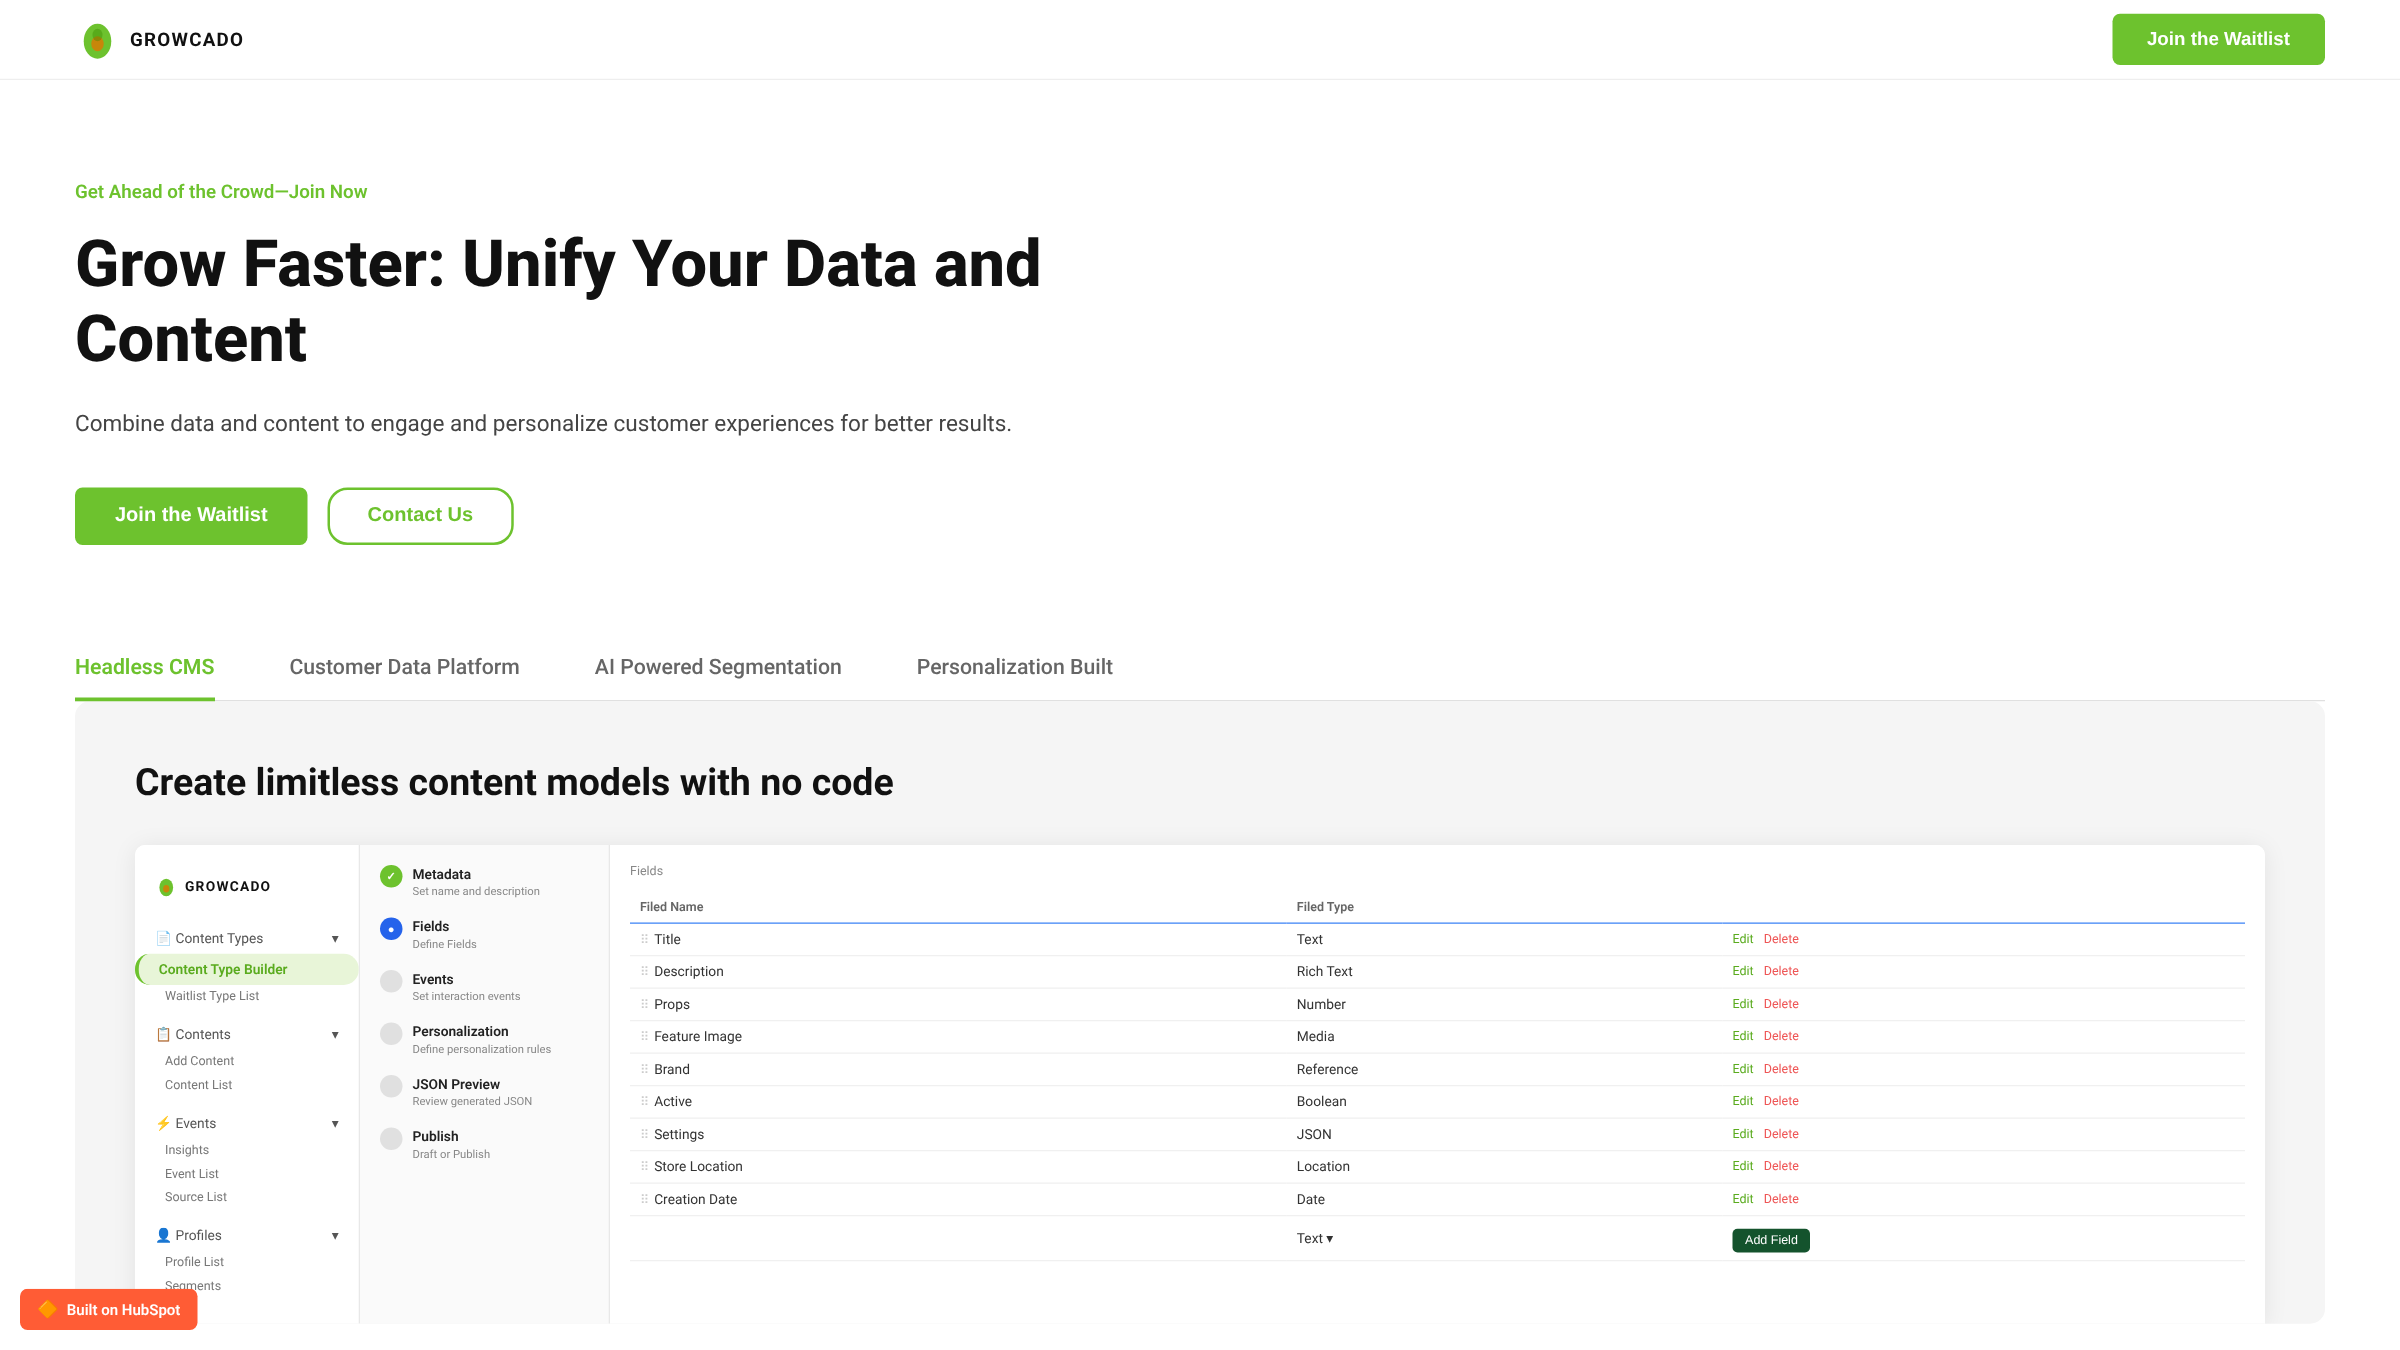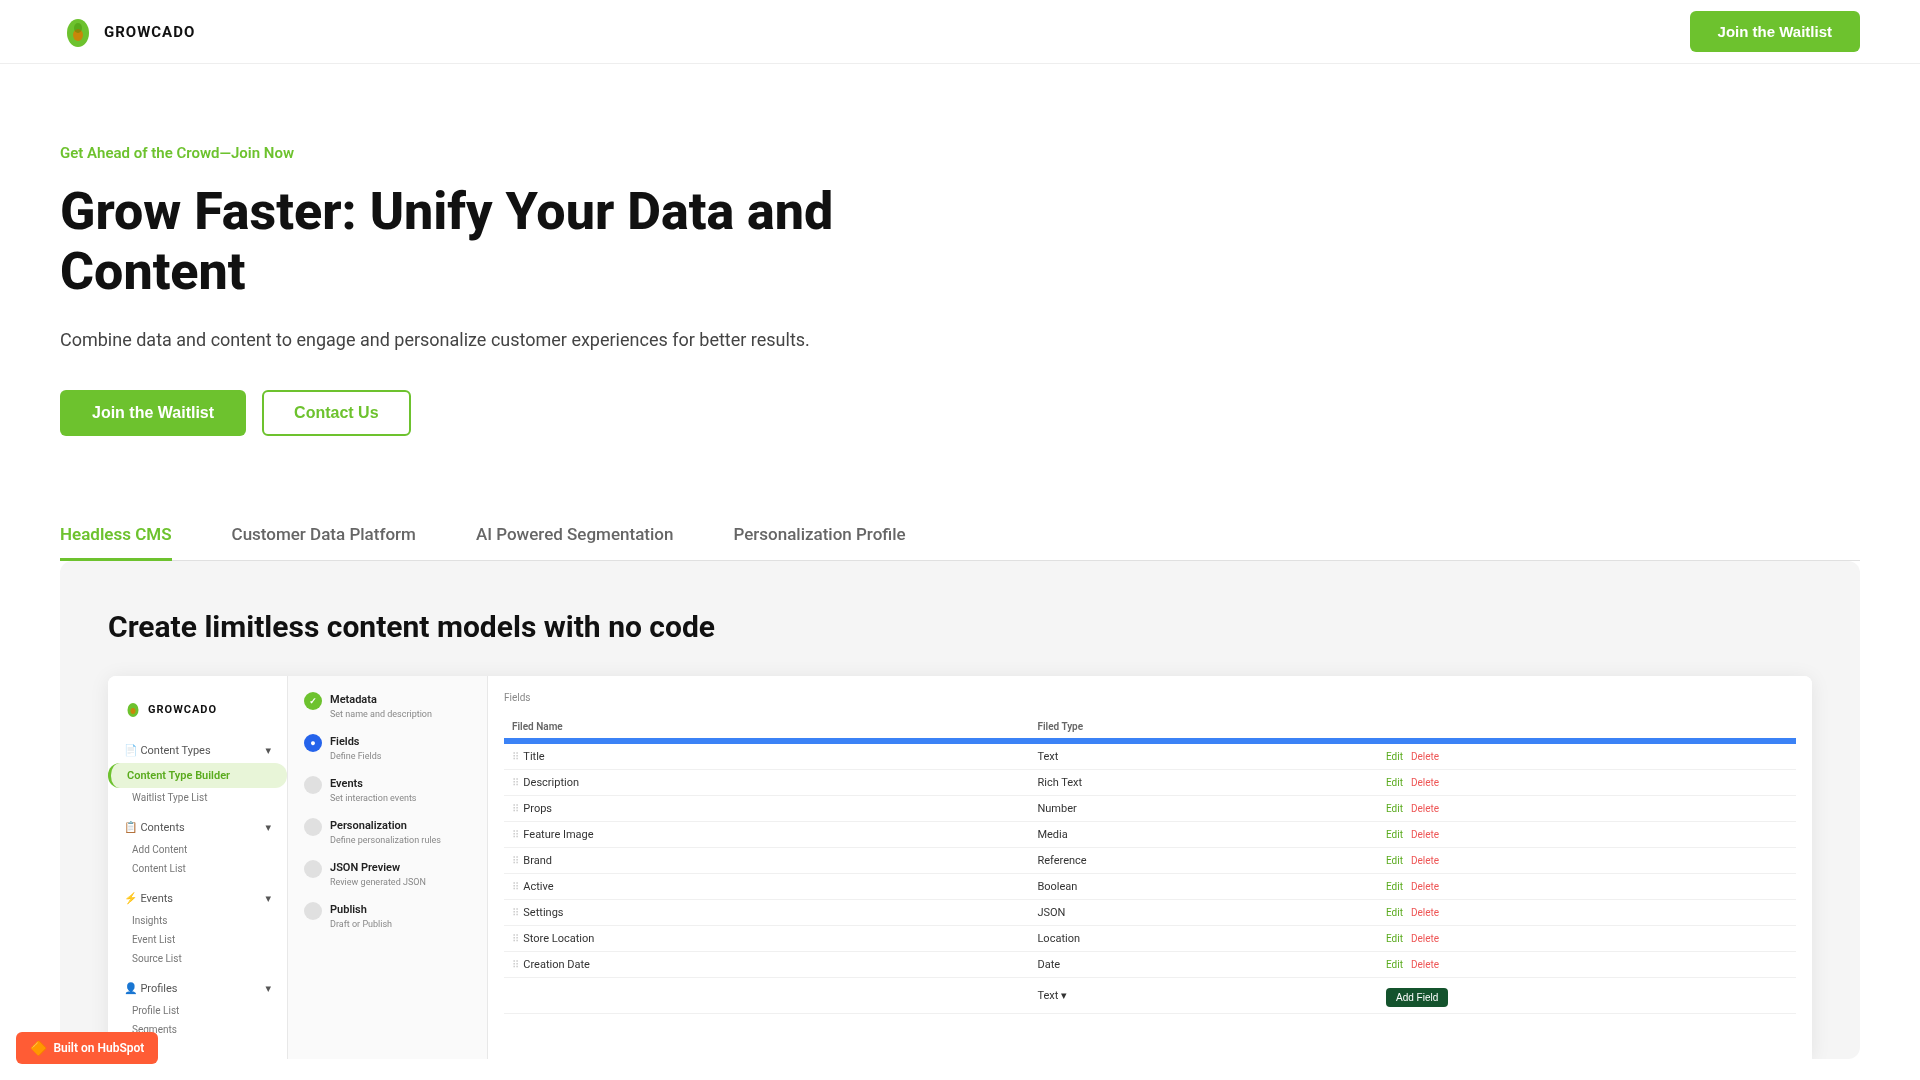--- a/index.html
+++ b/index.html
@@ -23,21 +23,21 @@
     .hero { padding: 80px 60px 40px 60px; max-width: 900px; }
     .hero-eyebrow { color: #6dc22e; font-size: 15px; font-weight: 600; margin-bottom: 20px; }
     .hero-title { font-size: 52px; font-weight: 800; line-height: 1.15; margin-bottom: 24px; color: #111; }
     .hero-subtitle { font-size: 18px; color: #444; margin-bottom: 36px; line-height: 1.6; }
     .hero-buttons { display: flex; gap: 16px; }
     .btn-primary {
       background: #6dc22e; color: #fff; border: none; border-radius: 6px;
       padding: 14px 32px; font-size: 16px; font-weight: 600; cursor: pointer;
     }
     .btn-outline {
-      background: transparent; color: #6dc22e; border: 2px solid #6dc22e; border-radius: 6px;
+      background: transparent; color: #6dc22e; border: 2px solid #6dc22e; border-radius: 16px;
       padding: 12px 30px; font-size: 16px; font-weight: 600; cursor: pointer;
     }
 
     
     .tabs-section { padding: 48px 60px 0 60px; }
     .tabs { display: flex; gap: 60px; border-bottom: 1px solid #e0e0e0; margin-bottom: 0; }
     .tab {
       font-size: 17px; font-weight: 500; color: #666; padding-bottom: 14px;
       cursor: pointer; border-bottom: 3px solid transparent; margin-bottom: -1px;
     }
@@ -85,21 +85,21 @@
     .step-pending { background: #e0e0e0; }
     .mock-step-text { line-height: 1.4; }
     .mock-step-title { font-weight: 600; font-size: 11px; color: #222; }
     .mock-step-desc { font-size: 9px; color: #888; }
 
     
     .mock-table-panel { flex: 1; padding: 16px; background: #fff; }
     .mock-table-title { font-size: 16px; font-weight: 700; margin-bottom: 4px; }
     .mock-table-sub { font-size: 10px; color: #888; margin-bottom: 12px; }
     .mock-table { width: 100%; border-collapse: collapse; font-size: 11px; }
-    .mock-table th { text-align: left; padding: 6px 8px; color: #666; font-weight: 600; border-bottom: 6px solid #3b82f6; font-size: 10px; }
+    .mock-table th { text-align: left; padding: 6px 8px; color: #666; font-weight: 600; border-bottom: 1px solid #3b82f6; font-size: 10px; }
     .mock-table td { padding: 6px 8px; border-bottom: 1px solid #f0f0f0; color: #333; }
     .mock-table td.actions { color: #5aab1e; font-size: 10px; }
     .mock-table td.actions span { margin-right: 8px; color: #5aab1e; cursor: pointer; }
     .mock-table td.actions span.del { color: #e55; }
     .btn-add-field {
       background: #14532d; color: #fff; border: none; border-radius: 4px;
       padding: 4px 10px; font-size: 10px; cursor: pointer; margin-top: 4px;
     }
     .drag-handle { color: #ccc; margin-right: 4px; font-size: 10px; }
 
@@ -136,21 +136,21 @@
     <button class="btn-primary">Join the Waitlist</button>
     <button class="btn-outline">Contact Us</button>
   </div>
 </section>
 
 <div class="tabs-section">
   <div class="tabs">
     <div class="tab active">Headless CMS</div>
     <div class="tab">Customer Data Platform</div>
     <div class="tab">AI Powered Segmentation</div>
-    <div class="tab">Personalization Profile</div>
+    <div class="tab">Personalization Built</div>
   </div>
 </div>
 
 <div class="content-panel">
   <h2 class="panel-title">Create limitless content models with no code</h2>
 
   <div class="mockup-container">
 
     <div class="mock-sidebar">
       <div class="mock-logo-row">

